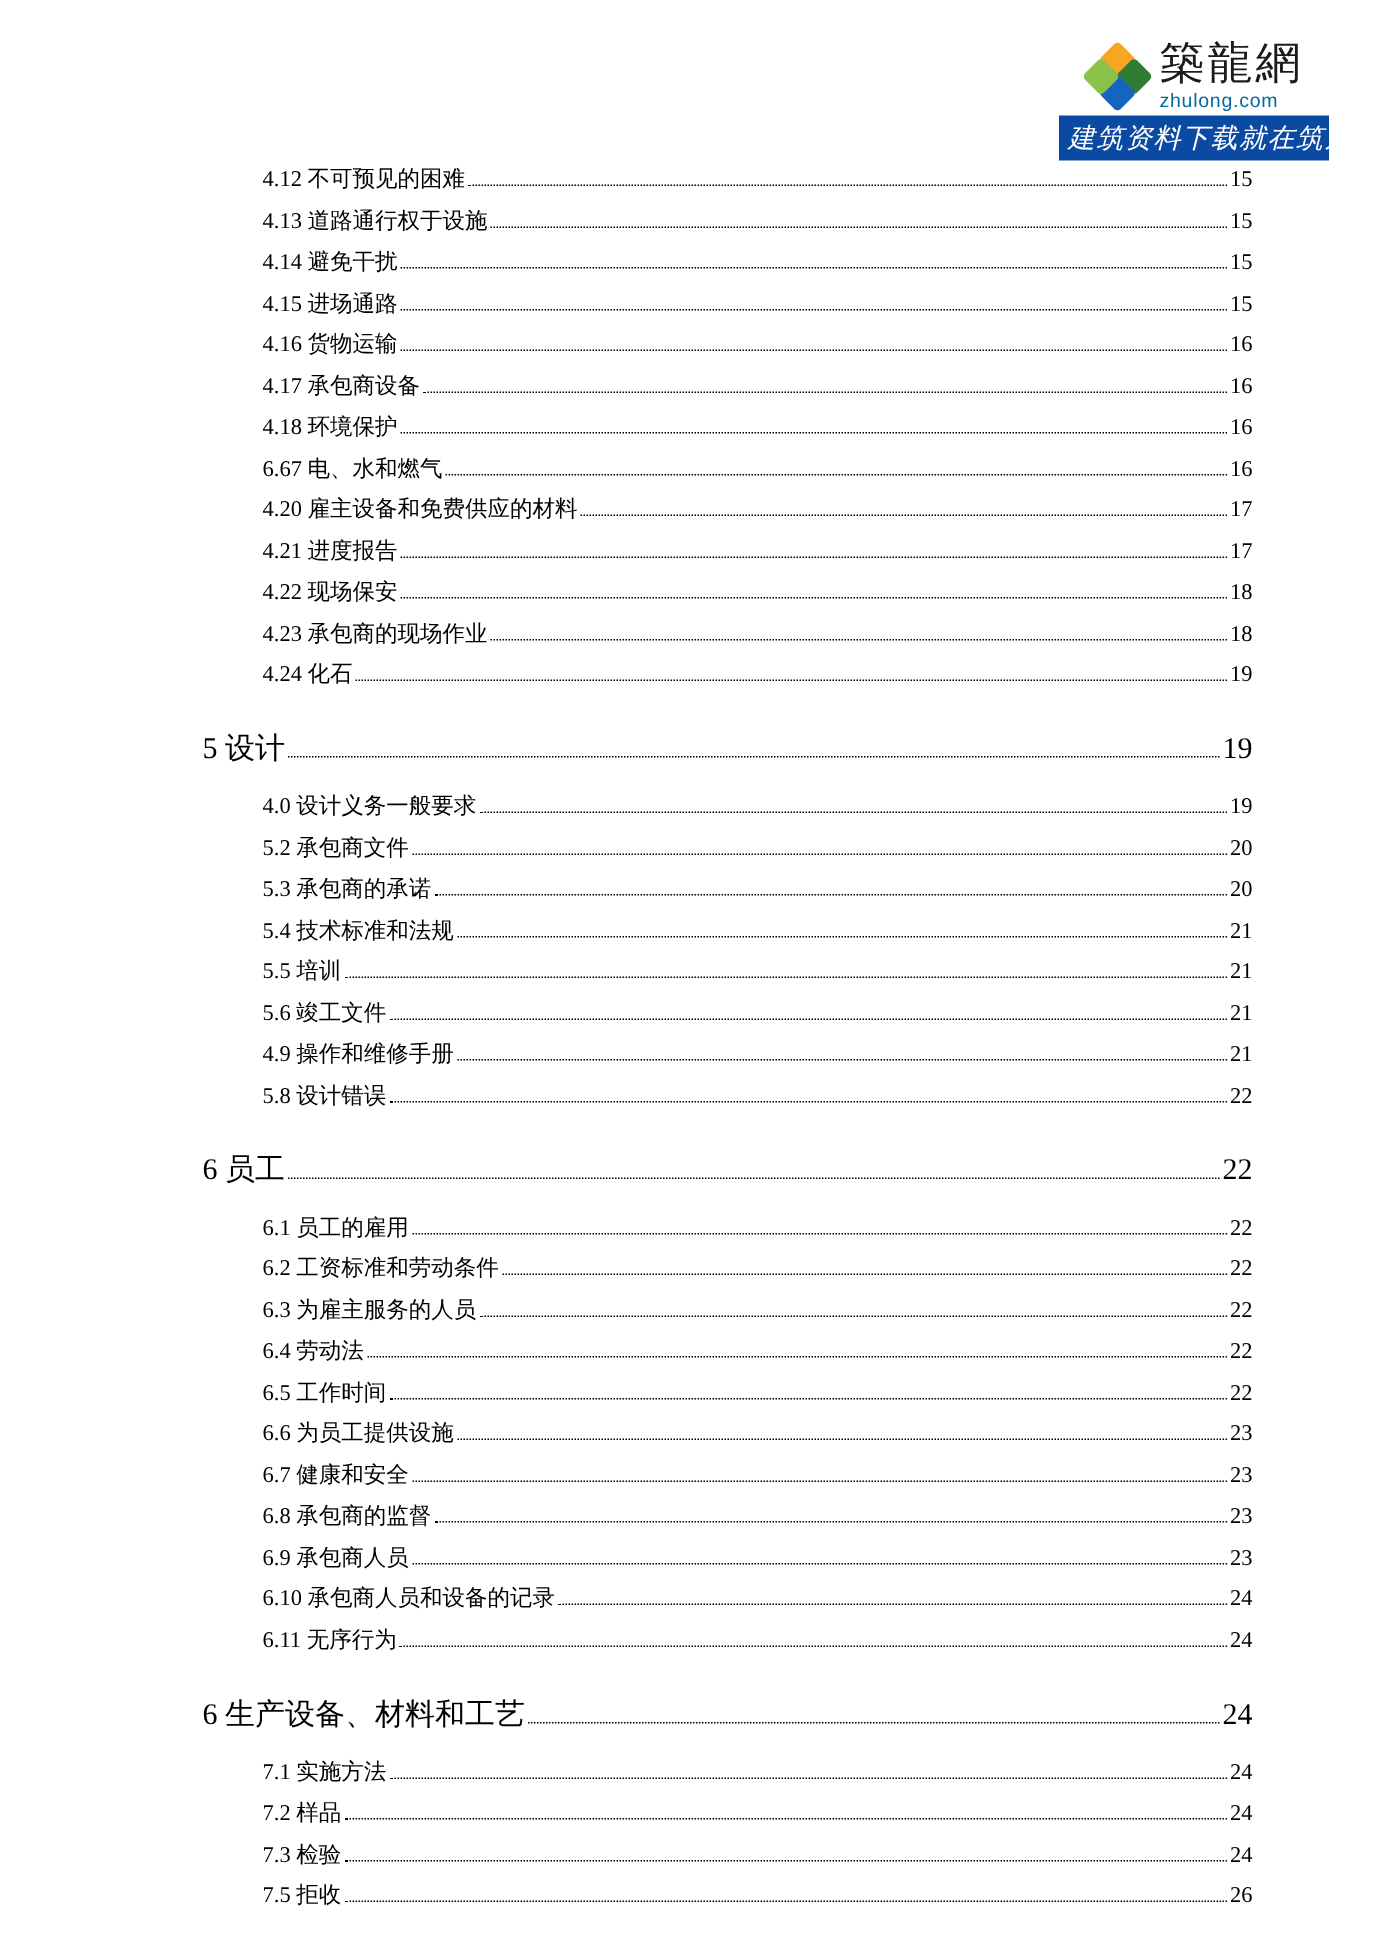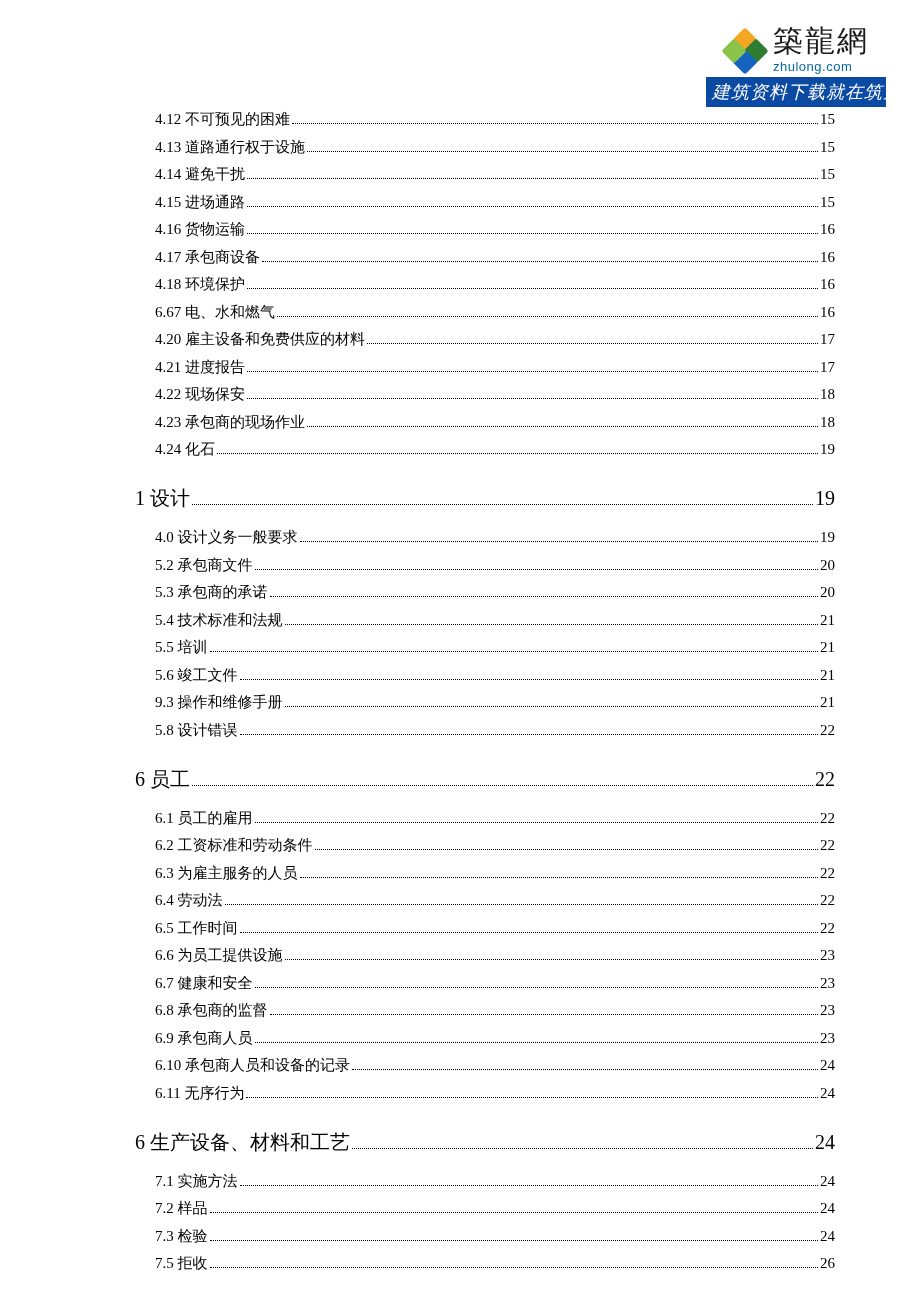--- a/index.html
+++ b/index.html
@@ -47,21 +47,21 @@
   .p2 { background:#2e7d32; top:13px; left:24px; transform:rotate(45deg);}
   .p3 { background:#1565c0; top:24px; left:13px; transform:rotate(45deg);}
   .p4 { background:#8bc34a; top:13px; left:2px; transform:rotate(45deg);}
   .logo-text {
     display:flex;
     flex-direction:column;
     align-items:flex-start;
     line-height:1;
   }
   .logo-cn {
-    font-family: Liberation Mono, monospace;
+    font-family: Liberation Serif, serif;
     font-size: 30px;
     letter-spacing: 2px;
     color:#1a1a1a;
   }
   .logo-en {
     font-size: 13px;
     color:#0369a1;
     margin-top:2px;
     letter-spacing:0.5px;
   }
@@ -96,20 +96,21 @@
   }
   .lvl1 {
     font-size: 20px;
     margin-top: 26px;
     margin-bottom: 16px;
     margin-left: -20px;
   }
   .lvl2 {
     font-size: 15px;
     margin-bottom: 8.5px;
+    margin-left: 20px;
   }
   .first .lvl2:first-child{
     margin-top:0;
   }
 </style>
 </head>
 <body>
 
 <div class="page">
 
@@ -189,21 +190,21 @@
         <span class="toc-label">4.23 承包商的现场作业</span>
         <span class="toc-leader"></span>
         <span class="toc-page">18</span>
       </div>
       <div class="toc-line lvl2">
         <span class="toc-label">4.24 化石</span>
         <span class="toc-leader"></span>
         <span class="toc-page">19</span>
       </div>
       <div class="toc-line lvl1">
-        <span class="toc-label">1 设计</span>
+        <span class="toc-label">5 设计</span>
         <span class="toc-leader"></span>
         <span class="toc-page">19</span>
       </div>
       <div class="toc-line lvl2">
         <span class="toc-label">4.0 设计义务一般要求</span>
         <span class="toc-leader"></span>
         <span class="toc-page">19</span>
       </div>
       <div class="toc-line lvl2">
         <span class="toc-label">5.2 承包商文件</span>
@@ -224,21 +225,21 @@
         <span class="toc-label">5.5 培训</span>
         <span class="toc-leader"></span>
         <span class="toc-page">21</span>
       </div>
       <div class="toc-line lvl2">
         <span class="toc-label">5.6 竣工文件</span>
         <span class="toc-leader"></span>
         <span class="toc-page">21</span>
       </div>
       <div class="toc-line lvl2">
-        <span class="toc-label">9.3 操作和维修手册</span>
+        <span class="toc-label">4.9 操作和维修手册</span>
         <span class="toc-leader"></span>
         <span class="toc-page">21</span>
       </div>
       <div class="toc-line lvl2">
         <span class="toc-label">5.8 设计错误</span>
         <span class="toc-leader"></span>
         <span class="toc-page">22</span>
       </div>
       <div class="toc-line lvl1">
         <span class="toc-label">6 员工</span>

